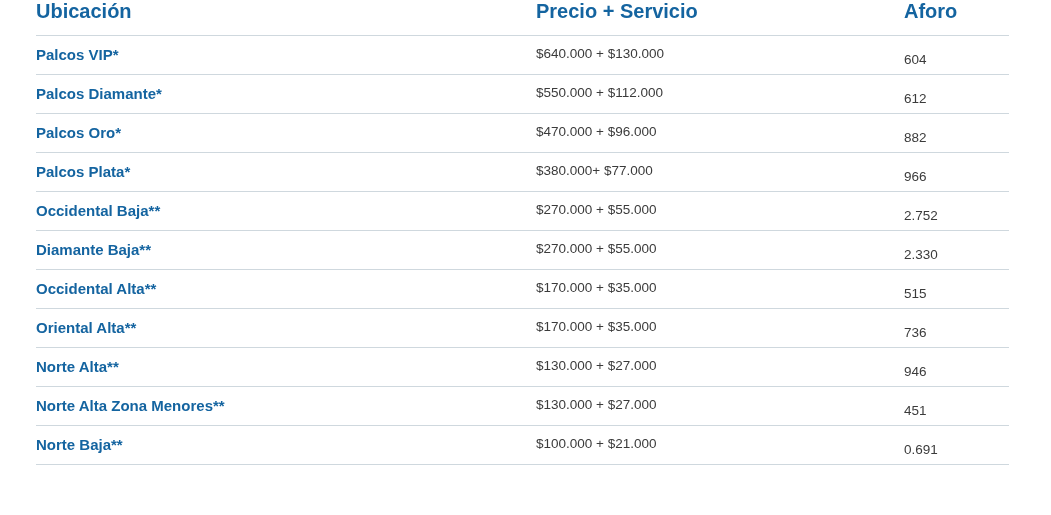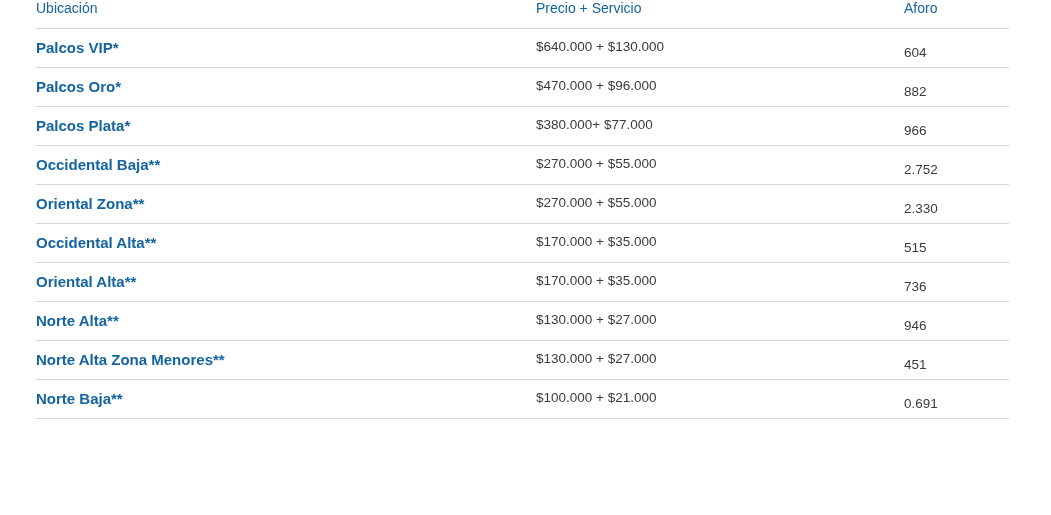--- a/index.html
+++ b/index.html
@@ -22,22 +22,22 @@
     margin-left: 36px;
     border-collapse: collapse;
     table-layout: fixed;
   }
   table.price-table col.col-loc { width: 500px; }
   table.price-table col.col-price { width: 368px; }
   table.price-table col.col-cap { width: 105px; }
 
   table.price-table thead th {
     text-align: left;
-    font-size: 14px;
-    font-weight: normal;
+    font-size: 20px;
+    font-weight: bold;
     color: #1464a0;
     padding: 0 0 12px 0;
     border-bottom: 1px solid #cfd8de;
     vertical-align: bottom;
   }
   table.price-table tbody td {
     border-bottom: 1px solid #cfd8de;
     vertical-align: middle;
     padding: 0;
     height: 38px;
@@ -83,36 +83,41 @@
         <th>Aforo</th>
       </tr>
     </thead>
     <tbody>
       <tr>
         <td class="cell-loc"><span>Palcos VIP*</span></td>
         <td class="cell-price"><span>$640.000 + $130.000</span></td>
         <td class="cell-cap"><span>604</span></td>
       </tr>
       <tr>
+        <td class="cell-loc"><span>Palcos Diamante*</span></td>
+        <td class="cell-price"><span>$550.000 + $112.000</span></td>
+        <td class="cell-cap"><span>612</span></td>
+      </tr>
+      <tr>
         <td class="cell-loc"><span>Palcos Oro*</span></td>
         <td class="cell-price"><span>$470.000 + $96.000</span></td>
         <td class="cell-cap"><span>882</span></td>
       </tr>
       <tr>
         <td class="cell-loc"><span>Palcos Plata*</span></td>
         <td class="cell-price"><span>$380.000+ $77.000</span></td>
         <td class="cell-cap"><span>966</span></td>
       </tr>
       <tr>
         <td class="cell-loc"><span>Occidental Baja**</span></td>
         <td class="cell-price"><span>$270.000 + $55.000</span></td>
         <td class="cell-cap"><span>2.752</span></td>
       </tr>
       <tr>
-        <td class="cell-loc"><span>Oriental Zona**</span></td>
+        <td class="cell-loc"><span>Diamante Baja**</span></td>
         <td class="cell-price"><span>$270.000 + $55.000</span></td>
         <td class="cell-cap"><span>2.330</span></td>
       </tr>
       <tr>
         <td class="cell-loc"><span>Occidental Alta**</span></td>
         <td class="cell-price"><span>$170.000 + $35.000</span></td>
         <td class="cell-cap"><span>515</span></td>
       </tr>
       <tr>
         <td class="cell-loc"><span>Oriental Alta**</span></td>

